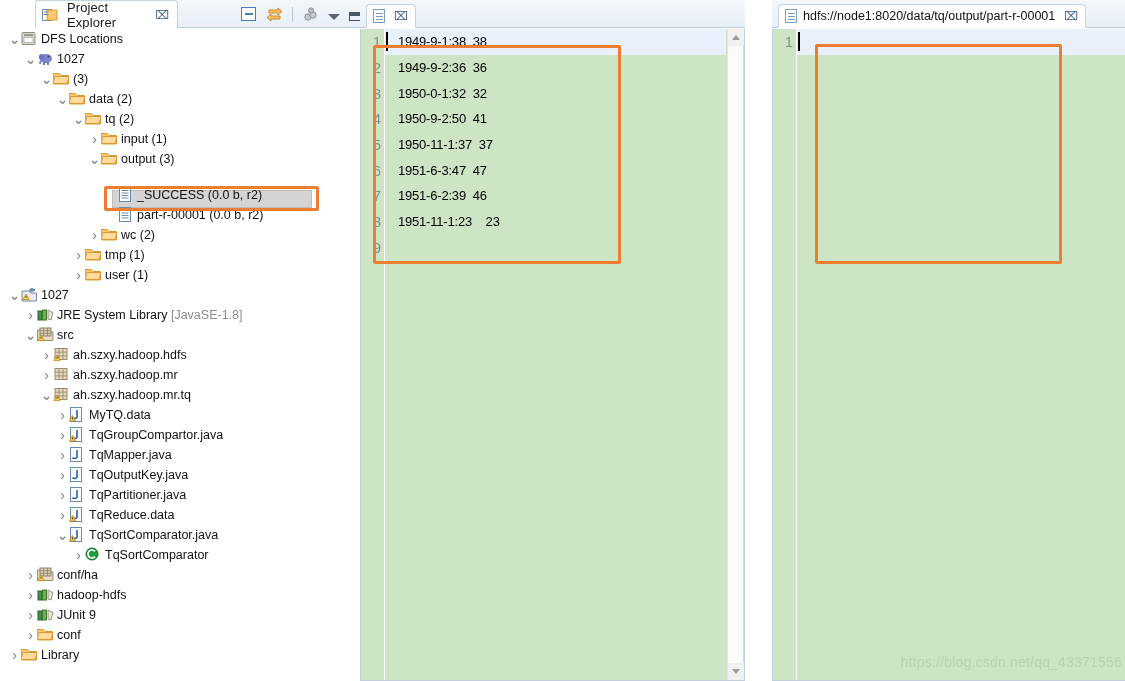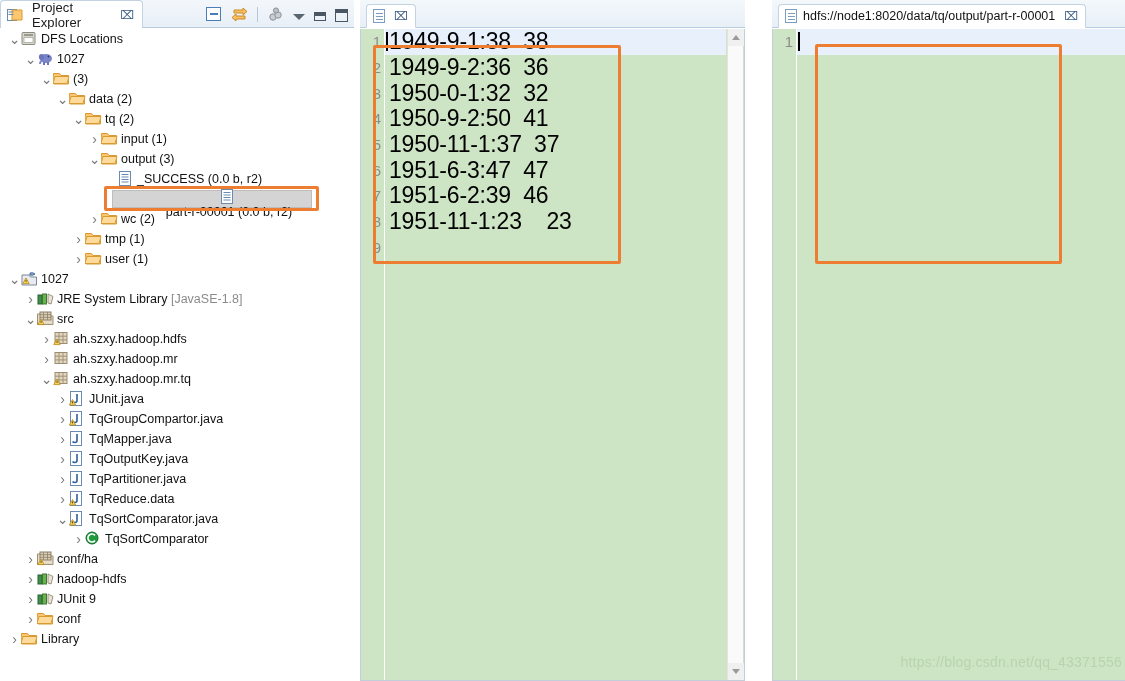--- a/index.html
+++ b/index.html
@@ -14,20 +14,21 @@
 
   
   #explorer {
     position: absolute; left: 0; top: 0; width: 354px; height: 681px;
     background: #ffffff;
   }
   .view-tabbar {
     position: relative; height: 28px; width: 100%;
     background: linear-gradient(to bottom, #f3f7fb 0%, #e8eff7 100%);
     border-bottom: 1px solid #b8cbdd;
+    margin-left: 35px;
   }
   .view-tab {
     position: absolute; left: 0; top: 0; height: 28px;
     display: flex; align-items: center; gap: 5px;
     padding: 0 8px 0 6px;
     background: #ffffff;
     border: 1px solid #c3d3e2; border-bottom: none;
     border-radius: 4px 4px 0 0;
   }
   .view-tab .tab-title {
@@ -94,22 +95,22 @@
   .gutter { position: absolute; left: 0; top: 0; width: 22px; bottom: 0; background: #cde5c5; }
   .vline { position: absolute; left: 23px; top: 0; bottom: 0; width: 1px; background: #ffffff; }
   .code { position: absolute; left: 24px; top: 0; right: 18px; bottom: 0; }
   .cl { position: relative; height: 25.7px; display: flex; align-items: center; }
   .cl.cur { background: #e8f0fb; }
   .lnum {
     position: absolute; left: -24px; width: 20px; text-align: right;
     font-family: "Liberation Sans", sans-serif; font-size: 15px; color: #8c8c8c;
   }
   .ctext {
-    font-family: "Liberation Sans", sans-serif; font-size: 23px; color: #000;
-    padding-left: 4px; white-space: pre; letter-spacing: -0.2px;
+    font-family: "Liberation Sans", sans-serif; font-size: 13px; color: #000;
+    padding-left: 13px; white-space: pre; letter-spacing: -0.2px;
   }
   .caret { position: absolute; left: 1px; top: 3px; width: 1.6px; height: 19px; background: #000; }
 
   .vscroll {
     position: absolute; right: 1px; top: 0; bottom: 0; width: 16px;
     background: #fafafa; border-left: 1px solid #e3e3e3;
   }
   .vs-up, .vs-dn { position: absolute; left: 0; width: 16px; height: 17px; display: flex; align-items: center; justify-content: center; background: #f0f0f0; }
   .vs-up { top: 0; } .vs-dn { bottom: 0; }
   .vs-arrow { width: 0; height: 0; border-left: 4px solid transparent; border-right: 4px solid transparent; }
@@ -223,40 +224,40 @@
           <span class="tlabel">input (1)</span>
         </div>
         <div class="trow" style="padding-left: 88px;">
           <span class="twist" style="font-size: 14px; line-height: 6px;">⌄</span>
           <span class="tico"><svg width="17" height="15" viewBox="0 0 17 15">
               <path d="M0.5 2.5 h6 l1.6 2 h7.4 v8.5 h-14.5 z" fill="#fdc771" stroke="#d89b33" stroke-width="1"></path>
               <path d="M2 5.5 h14 l-2 7 h-14 z" fill="#ffdb9b" stroke="#d89b33" stroke-width="1"></path>
             </svg></span>
           <span class="tlabel">output (3)</span>
         </div>
+        <div class="trow" style="padding-left: 104px; margin-top: 16px;">
+          <span class="twist none"></span>
+          <span class="tico"><svg width="16" height="15" viewBox="0 0 16 15">
+              <rect x="2.5" y="0.5" width="11" height="14" fill="#fff" stroke="#6a8bb0"></rect>
+              <rect x="4.5" y="3" width="7" height="1" fill="#6a8bb0"></rect>
+              <rect x="4.5" y="5.5" width="7" height="1" fill="#6a8bb0"></rect>
+              <rect x="4.5" y="8" width="7" height="1" fill="#6a8bb0"></rect>
+              <rect x="4.5" y="10.5" width="7" height="1" fill="#6a8bb0"></rect>
+            </svg></span>
+          <span class="tlabel">_SUCCESS (0.0 b, r2)</span>
+        </div>
         <div class="trow" style="padding-left: 104px;">
           <span class="twist none"></span>
           <span class="tico"><svg width="16" height="15" viewBox="0 0 16 15">
               <rect x="2.5" y="0.5" width="11" height="14" fill="#fff" stroke="#6a8bb0"></rect>
               <rect x="4.5" y="3" width="7" height="1" fill="#6a8bb0"></rect>
               <rect x="4.5" y="5.5" width="7" height="1" fill="#6a8bb0"></rect>
               <rect x="4.5" y="8" width="7" height="1" fill="#6a8bb0"></rect>
               <rect x="4.5" y="10.5" width="7" height="1" fill="#6a8bb0"></rect>
             </svg></span>
-          <span class="tlabel">_SUCCESS (0.0 b, r2)</span>
-        </div>
-        <div class="trow" style="padding-left: 104px; flex-direction: column;">
-          <span class="twist none"></span>
-          <span class="tico"><svg width="16" height="15" viewBox="0 0 16 15">
-              <rect x="2.5" y="0.5" width="11" height="14" fill="#fff" stroke="#6a8bb0"></rect>
-              <rect x="4.5" y="3" width="7" height="1" fill="#6a8bb0"></rect>
-              <rect x="4.5" y="5.5" width="7" height="1" fill="#6a8bb0"></rect>
-              <rect x="4.5" y="8" width="7" height="1" fill="#6a8bb0"></rect>
-              <rect x="4.5" y="10.5" width="7" height="1" fill="#6a8bb0"></rect>
-            </svg></span>
           <span class="tlabel">part-r-00001 (0.0 b, r2)</span>
         </div>
         <div class="trow" style="padding-left: 88px;">
           <span class="twist" style="font-size: 14px;">›</span>
           <span class="tico"><svg width="17" height="15" viewBox="0 0 17 15">
               <path d="M0.5 2.5 h6 l1.6 2 h7.4 v8.5 h-14.5 z" fill="#fdc771" stroke="#d89b33" stroke-width="1"></path>
               <path d="M2 5.5 h14 l-2 7 h-14 z" fill="#ffdb9b" stroke="#d89b33" stroke-width="1"></path>
             </svg></span>
           <span class="tlabel">wc (2)</span>
         </div>
@@ -335,21 +336,21 @@
           <span class="tlabel">ah.szxy.hadoop.mr.tq</span>
         </div>
         <div class="trow" style="padding-left: 56px;">
           <span class="twist" style="font-size: 14px;">›</span>
           <span class="tico"><svg width="14" height="15" viewBox="0 0 14 15">
               <rect x="1.5" y="0.5" width="11" height="14" fill="#fff" stroke="#6a8bb0"></rect>
               <path d="M8 3 v6.5 q0 2-2.2 2 q-1.6 0-2.2-1" stroke="#2e5f9e" stroke-width="1.6" fill="none"></path>
               <path d="M3.5 8.5 l3.2 5.6 h-6.4 Z" fill="#f7cf5a" stroke="#b58b18" stroke-width=".8"></path>
               <rect x="3.1" y="10.4" width="0.9" height="2" fill="#5a4400"></rect>
             </svg></span>
-          <span class="tlabel">JUnit.java</span>
+          <span class="tlabel">MyTQ.data</span>
         </div>
         <div class="trow" style="padding-left: 56px;">
           <span class="twist" style="font-size: 14px;">›</span>
           <span class="tico"><svg width="14" height="15" viewBox="0 0 14 15">
               <rect x="1.5" y="0.5" width="11" height="14" fill="#fff" stroke="#6a8bb0"></rect>
               <path d="M8 3 v6.5 q0 2-2.2 2 q-1.6 0-2.2-1" stroke="#2e5f9e" stroke-width="1.6" fill="none"></path>
               <path d="M3.5 8.5 l3.2 5.6 h-6.4 Z" fill="#f7cf5a" stroke="#b58b18" stroke-width=".8"></path>
               <rect x="3.1" y="10.4" width="0.9" height="2" fill="#5a4400"></rect>
             </svg></span>
           <span class="tlabel">TqGroupCompartor.java</span>

